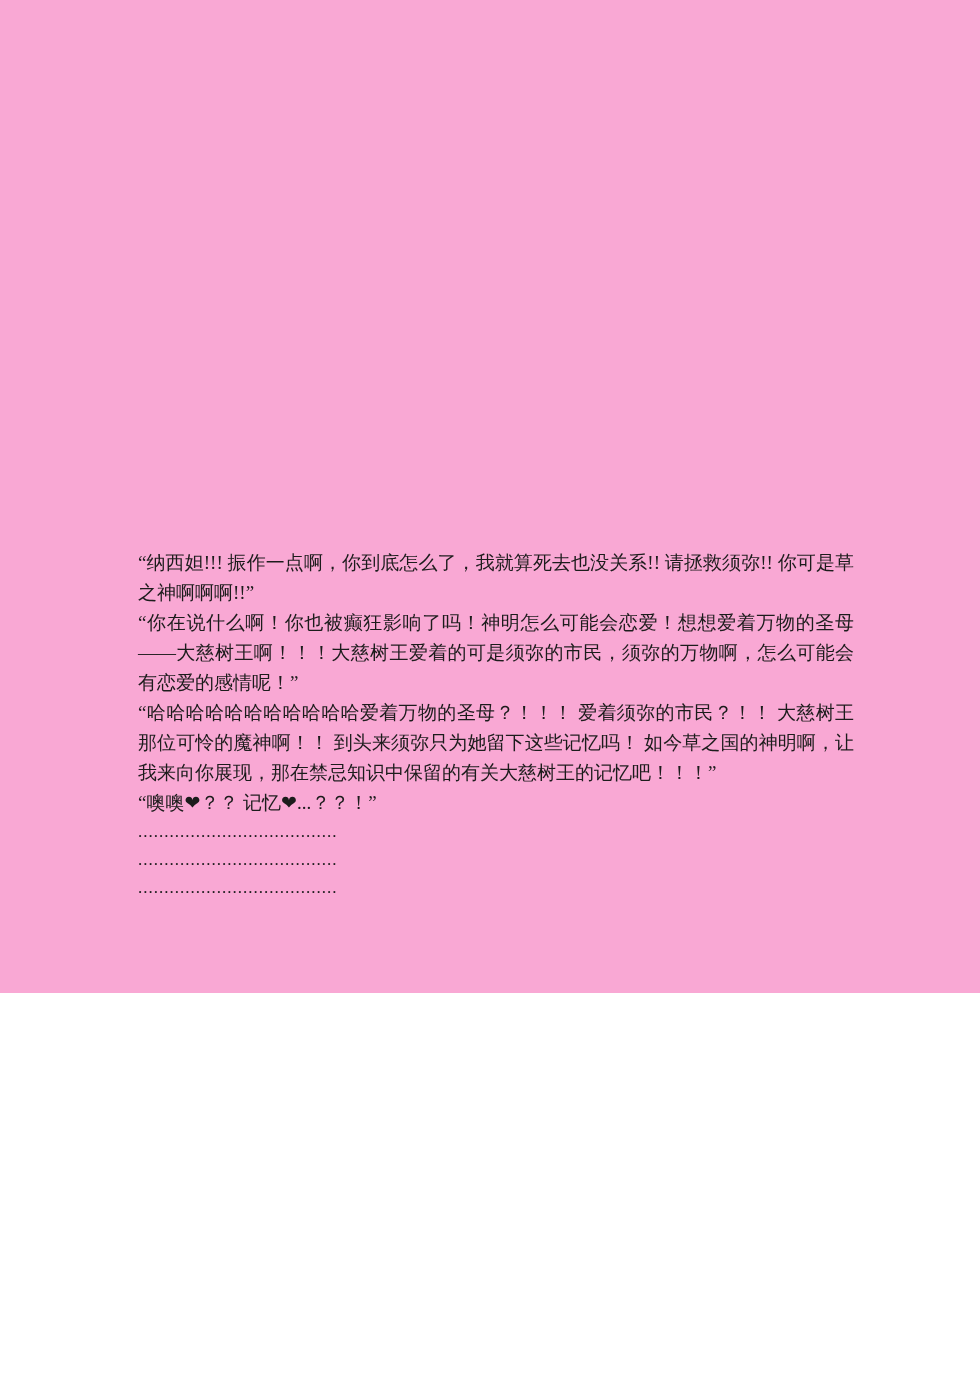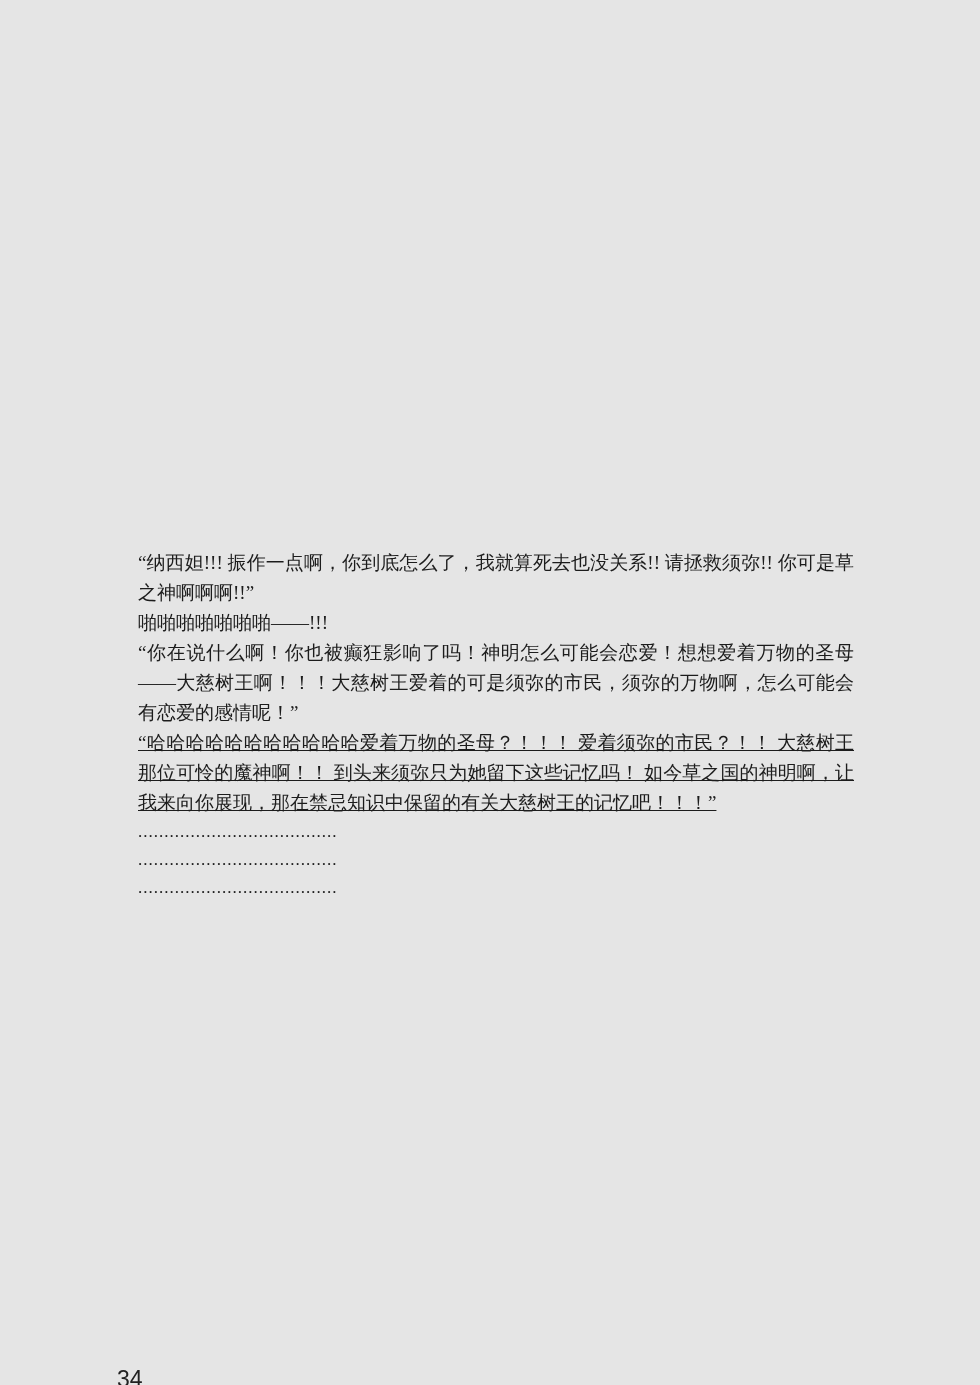--- a/index.html
+++ b/index.html
@@ -3,22 +3,22 @@
 <meta charset="utf-8">
 <style>
   html, body {
     margin: 0;
     padding: 0;
     background: #ffffff;
   }
   .page {
     position: relative;
     width: 980px;
-    height: 1385px;
-    background: #e5e5e5;
+    height: 993px;
+    background: #f9a8d4;
     overflow: hidden;
     font-family: "Liberation Serif", "DejaVu Serif", serif;
   }
   .text-block {
     position: absolute;
     left: 138px;
     top: 548px;
     width: 716px;
     color: #1c1c1c;
     font-size: 19px;
@@ -26,21 +26,21 @@
     text-align: justify;
   }
   .text-block p {
     margin: 0;
     padding: 0;
   }
   .para-slam   { margin-top: 26px; }  
   .para-moan   { margin-top: 0; }
   .para-reply  { margin-top: 14px; }
   .para-narr1  { margin-top: 17px; }
-  .para-laugh  { margin-top: 10px; text-decoration: underline; }
+  .para-laugh  { margin-top: 10px; }
   .para-short  { margin-top: 17px; }
   .para-narr2  { margin-top: 18px; }
   .dots {
     margin: 0;
     line-height: 28px;
     letter-spacing: 1px;
     font-size: 17px;
     color: #1c1c1c;
     text-align: left;
   }
@@ -55,28 +55,28 @@
   }
 </style>
 </head>
 <body>
 
 <div class="page">
 
   <div class="text-block">
     <p>“纳西妲!!! 振作一点啊，你到底怎么了，我就算死去也没关系!! 请拯救须弥!! 你可是草之神啊啊啊!!”</p>
 
-    <p class="para-slam">啪啪啪啪啪啪啪——!!!</p>
 
 
     <p class="para-reply">“你在说什么啊！你也被癫狂影响了吗！神明怎么可能会恋爱！想想爱着万物的圣母——大慈树王啊！！！大慈树王爱着的可是须弥的市民，须弥的万物啊，怎么可能会有恋爱的感情呢！”</p>
 
 
     <p class="para-laugh">“哈哈哈哈哈哈哈哈哈哈哈爱着万物的圣母？！！！ 爱着须弥的市民？！！ 大慈树王那位可怜的魔神啊！！ 到头来须弥只为她留下这些记忆吗！ 如今草之国的神明啊，让我来向你展现，那在禁忌知识中保留的有关大慈树王的记忆吧！！！”</p>
 
+    <p class="para-short">“噢噢❤？？ 记忆❤...？？！”</p>
 
 
     <p class="dots">......................................</p>
     <p class="dots">......................................</p>
     <p class="dots">......................................</p>
   </div>
 
   <div class="page-number">34</div>
 
 </div>

